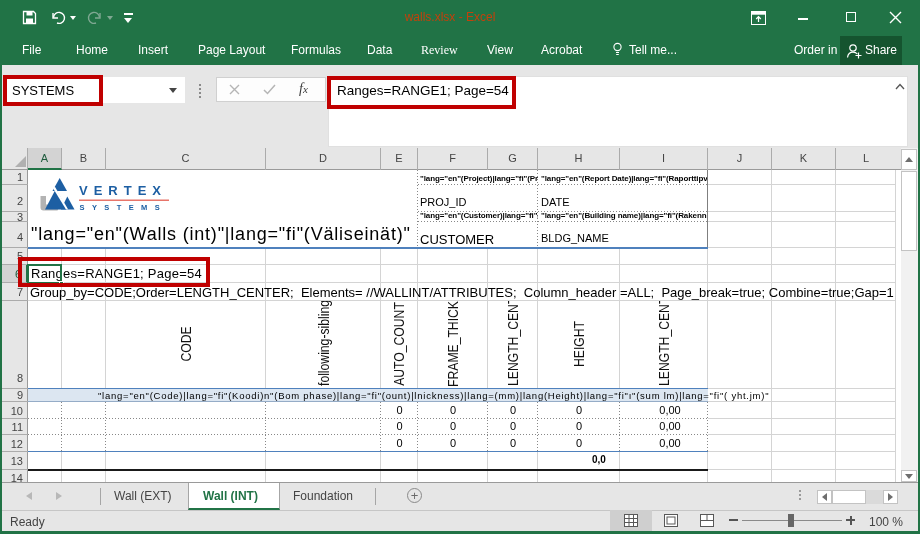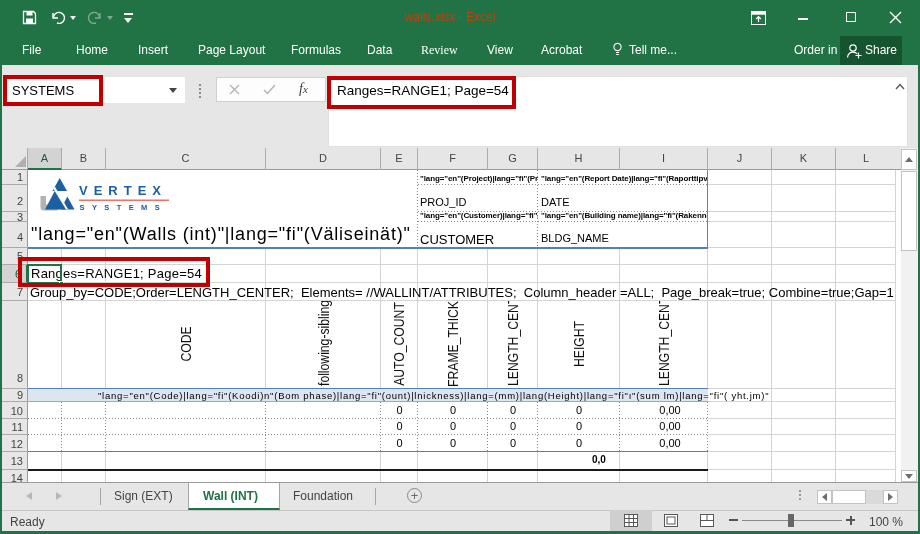--- a/index.html
+++ b/index.html
@@ -297,21 +297,21 @@
 <div class="abs" style="left:901px;top:149px;width:16px;height:21px;background:#fff;border:1px solid #c3c3c3;"></div>
 <div class="abs" style="left:905px;top:157px;width:0;height:0;border-left:4px solid transparent;border-right:4px solid transparent;border-bottom:5px solid #6e6e6e;"></div>
 <div class="abs" style="left:901px;top:171px;width:16px;height:80px;background:#fff;border:1px solid #c3c3c3;"></div>
 <div class="abs" style="left:901px;top:470px;width:16px;height:12px;background:#fff;border:1px solid #c3c3c3;"></div>
 <div class="abs" style="left:905px;top:474px;width:0;height:0;border-left:4px solid transparent;border-right:4px solid transparent;border-top:5px solid #6e6e6e;"></div>
 
 <div class="abs" style="left:2px;top:482px;width:916px;height:28px;background:#e6e6e6;border-top:1px solid #9a9a9a;"></div>
 <div class="abs" style="left:26px;top:492px;width:0;height:0;border-top:4.5px solid transparent;border-bottom:4.5px solid transparent;border-right:6px solid #b8b8b8;"></div>
 <div class="abs" style="left:56px;top:492px;width:0;height:0;border-top:4.5px solid transparent;border-bottom:4.5px solid transparent;border-left:6px solid #b8b8b8;"></div>
 <div class="abs" style="left:100px;top:488px;width:1px;height:17px;background:#a6a6a6;"></div>
-<div class="abs" style="left:114px;top:489px;font-size:12px;color:#444;">Sign (EXT)</div>
+<div class="abs" style="left:114px;top:489px;font-size:12px;color:#444;">Wall (EXT)</div>
 <div class="abs" style="left:188px;top:483px;width:92px;height:27px;background:#fff;border-left:1px solid #a6a6a6;border-right:1px solid #a6a6a6;border-bottom:2px solid #217346;"></div>
 <div class="abs" style="left:203px;top:489px;font-size:12px;color:#217346;font-weight:bold;">Wall (INT)</div>
 <div class="abs" style="left:293px;top:489px;font-size:12px;color:#444;text-align:right;">Foundation</div>
 <div class="abs" style="left:375px;top:488px;width:1px;height:17px;background:#a6a6a6;"></div>
 <div class="abs" style="left:407px;top:488px;width:15px;height:15px;border:1px solid #8a8a8a;border-radius:50%;color:#6a6a6a;font-size:13px;line-height:13px;text-align:center;">+</div>
 
 <div class="abs" style="left:799px;top:490px;width:2px;height:2px;background:#9a9a9a;box-shadow:0 4px 0 #9a9a9a, 0 8px 0 #9a9a9a;"></div>
 
 <div class="abs" style="left:817px;top:490px;width:15px;height:14px;background:#fff;border:1px solid #c3c3c3;"></div>
 <div class="abs" style="left:822px;top:493px;width:0;height:0;border-top:4px solid transparent;border-bottom:4px solid transparent;border-right:5px solid #6e6e6e;"></div>

